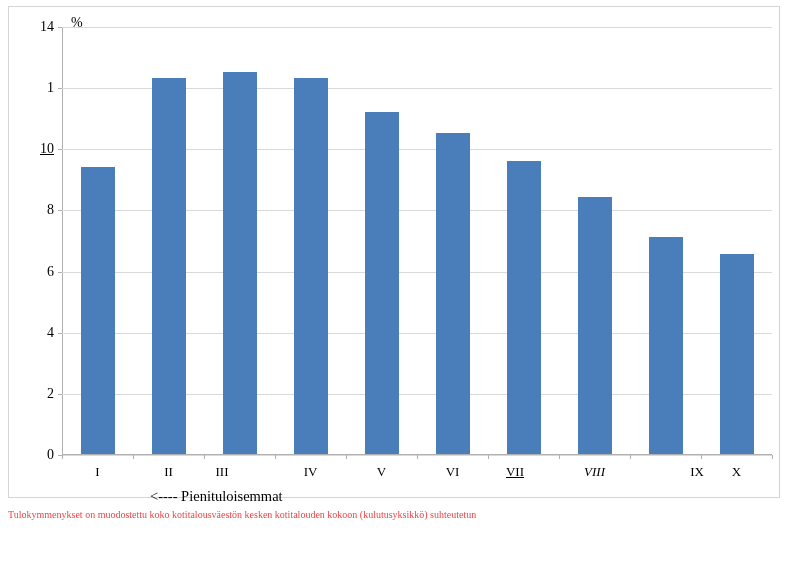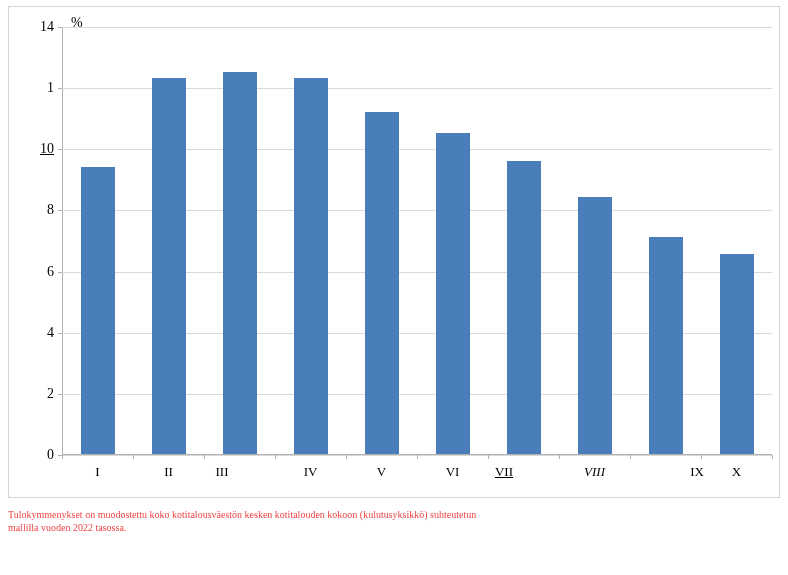--- a/index.html
+++ b/index.html
@@ -188,31 +188,31 @@
           <div class="xtick-label" style="left: 106.5px;">II</div>
           <div class="xtick-mark" style="left: 142px;"></div>
           <div class="xtick-label" style="left: 160px;">III</div>
           <div class="xtick-mark" style="left: 213px;"></div>
           <div class="xtick-label" style="left: 248.5px;">IV</div>
           <div class="xtick-mark" style="left: 284px;"></div>
           <div class="xtick-label" style="left: 319.5px;">V</div>
           <div class="xtick-mark" style="left: 355px;"></div>
           <div class="xtick-label" style="left: 390.5px;">VI</div>
           <div class="xtick-mark" style="left: 426px;"></div>
-          <div class="xtick-label" style="left: 442px; text-decoration: underline;">VII</div>
+          <div class="xtick-label" style="left: 453px; text-decoration: underline;">VII</div>
           <div class="xtick-mark" style="left: 497px;"></div>
           <div class="xtick-label" style="left: 532.5px; font-style: italic;">VIII</div>
           <div class="xtick-mark" style="left: 568px;"></div>
           <div class="xtick-label" style="left: 635px;">IX</div>
           <div class="xtick-mark" style="left: 639px;"></div>
           <div class="xtick-label" style="left: 674.5px;">X</div>
           <div class="xtick-mark" style="left: 710px;"></div>
           <div class="xtick-mark" style="left: 0px;"></div>
         </div>
 
+      <div class="range-note" id="note-left">&lt;---- Pienituloisemmat</div>
     </div>
   </div>
 
   <div id="caption">
     <div>Tulokymmenykset on muodostettu koko kotitalousväestön kesken kotitalouden kokoon (kulutusyksikkö) suhteutetun</div>
-    <div>mallilla vuoden 2022 tasossa.</div>
   </div>
 </div>
 
 </body></html>

